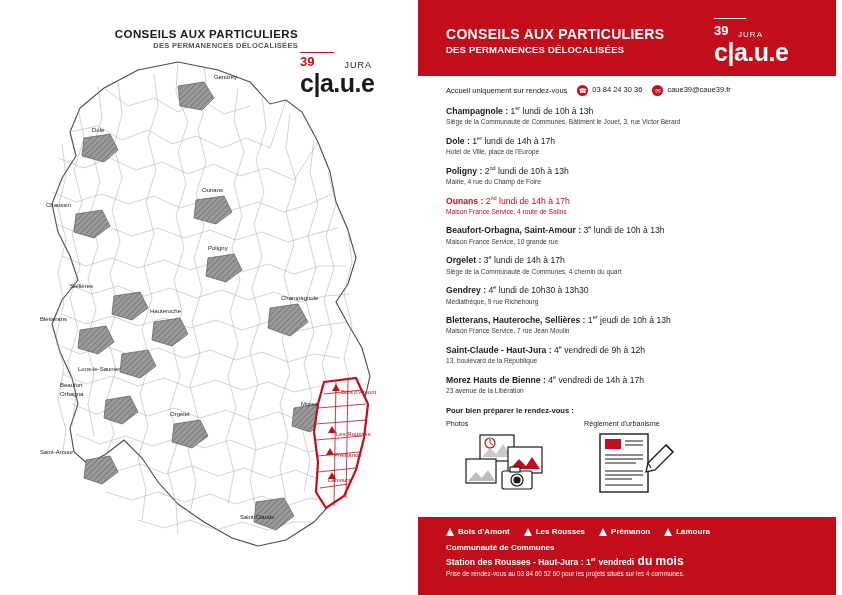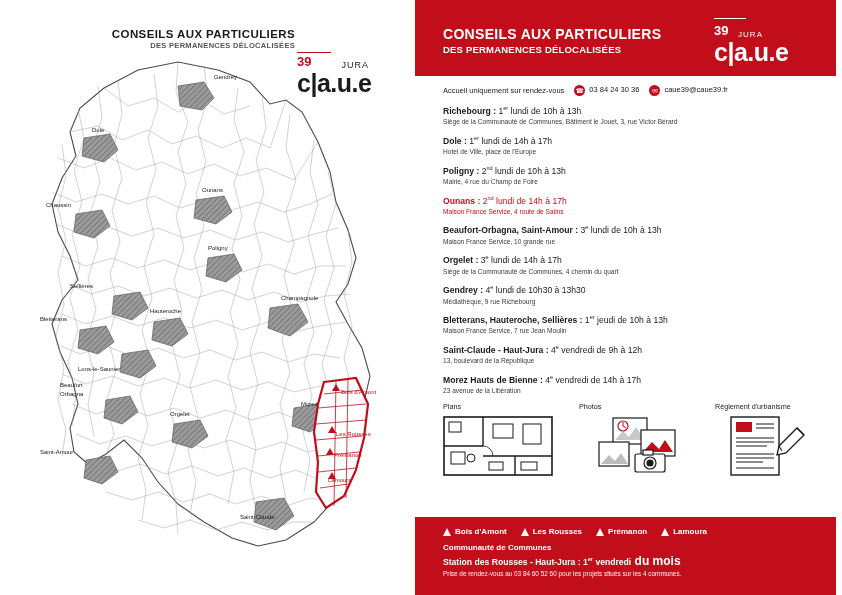--- a/index.html
+++ b/index.html
@@ -356,21 +356,21 @@
       <span class="pill">
         <span class="circ">✉</span>
         <span>caue39@caue39.fr</span>
       </span>
     </div>
 
     <div class="perm-list">
 
 
       <div class="perm">
-        <div class="l1"><b>Richebourg :</b>
+        <div class="l1"><b>Champagnole :</b>
           <span>1</span><sup>er</sup><span> lundi de 10h à 13h</span></div>
         <div class="l2">Siège de la Communauté de Communes, Bâtiment le Jouet, 3, rue Victor Bérard</div>
       </div>
 
       <div class="perm">
         <div class="l1"><b>Dole :</b>
           <span>1</span><sup>er</sup><span> lundi de 14h à 17h</span></div>
         <div class="l2">Hotel de Ville, place de l'Europe</div>
       </div>
 
@@ -417,43 +417,24 @@
         <div class="l2">13, boulevard de la République</div>
       </div>
 
       <div class="perm">
         <div class="l1"><b>Morez Hauts de Bienne :</b>
           <span>4</span><sup>e</sup><span> vendredi de 14h à 17h</span></div>
         <div class="l2">23 avenue de la Libération</div>
       </div>
     </div>
 
+    <div class="prepare-title">Pour bien préparer le rendez-vous :</div>
 
     <div class="prep-row">
 
-      <div class="prep-col">
-        <div class="cap">Plans</div>
-        <div class="prep-art">
-          <svg width="110" height="60" viewBox="0 0 110 60">
-            <rect x="1" y="1" width="108" height="58" fill="#fff" stroke="#1a1a1a" stroke-width="1.6"></rect>
-            <line x1="40" y1="1" x2="40" y2="30" stroke="#1a1a1a" stroke-width="1.4"></line>
-            <line x1="1" y1="30" x2="40" y2="30" stroke="#1a1a1a" stroke-width="1.4"></line>
-            <line x1="40" y1="40" x2="109" y2="40" stroke="#1a1a1a" stroke-width="1.4"></line>
-            <line x1="72" y1="40" x2="72" y2="59" stroke="#1a1a1a" stroke-width="1.4"></line>
-            <rect x="6" y="6" width="12" height="10" fill="none" stroke="#1a1a1a" stroke-width="1"></rect>
-            <rect x="8" y="36" width="14" height="12" fill="none" stroke="#1a1a1a" stroke-width="1"></rect>
-            <circle cx="28" cy="42" r="4" fill="none" stroke="#1a1a1a" stroke-width="1"></circle>
-            <rect x="50" y="8" width="20" height="14" fill="none" stroke="#1a1a1a" stroke-width="1"></rect>
-            <rect x="80" y="8" width="18" height="20" fill="none" stroke="#1a1a1a" stroke-width="1"></rect>
-            <path d="M40 30 a10 10 0 0 1 10 10" fill="none" stroke="#1a1a1a" stroke-width="0.8"></path>
-            <rect x="78" y="46" width="16" height="8" fill="none" stroke="#1a1a1a" stroke-width="1"></rect>
-            <rect x="46" y="46" width="14" height="8" fill="none" stroke="#1a1a1a" stroke-width="1"></rect>
-          </svg>
-        </div>
-      </div>
 
       <div class="prep-col">
         <div class="cap">Photos</div>
         <div class="prep-art">
           <svg width="110" height="60" viewBox="0 0 110 60">
             <rect x="34" y="2" width="34" height="26" fill="#fff" stroke="#1a1a1a" stroke-width="1.2"></rect>
             <path d="M36 24 l8 -9 l6 6 l7 -10 l9 13 z" fill="#c9c9c9"></path>
             <rect x="62" y="14" width="34" height="26" fill="#fff" stroke="#1a1a1a" stroke-width="1.2"></rect>
             <path d="M64 36 l9 -10 l7 7 l6 -9 l8 12 z" fill="#c20e1a"></path>
             <rect x="20" y="26" width="30" height="24" fill="#fff" stroke="#1a1a1a" stroke-width="1.2"></rect>

